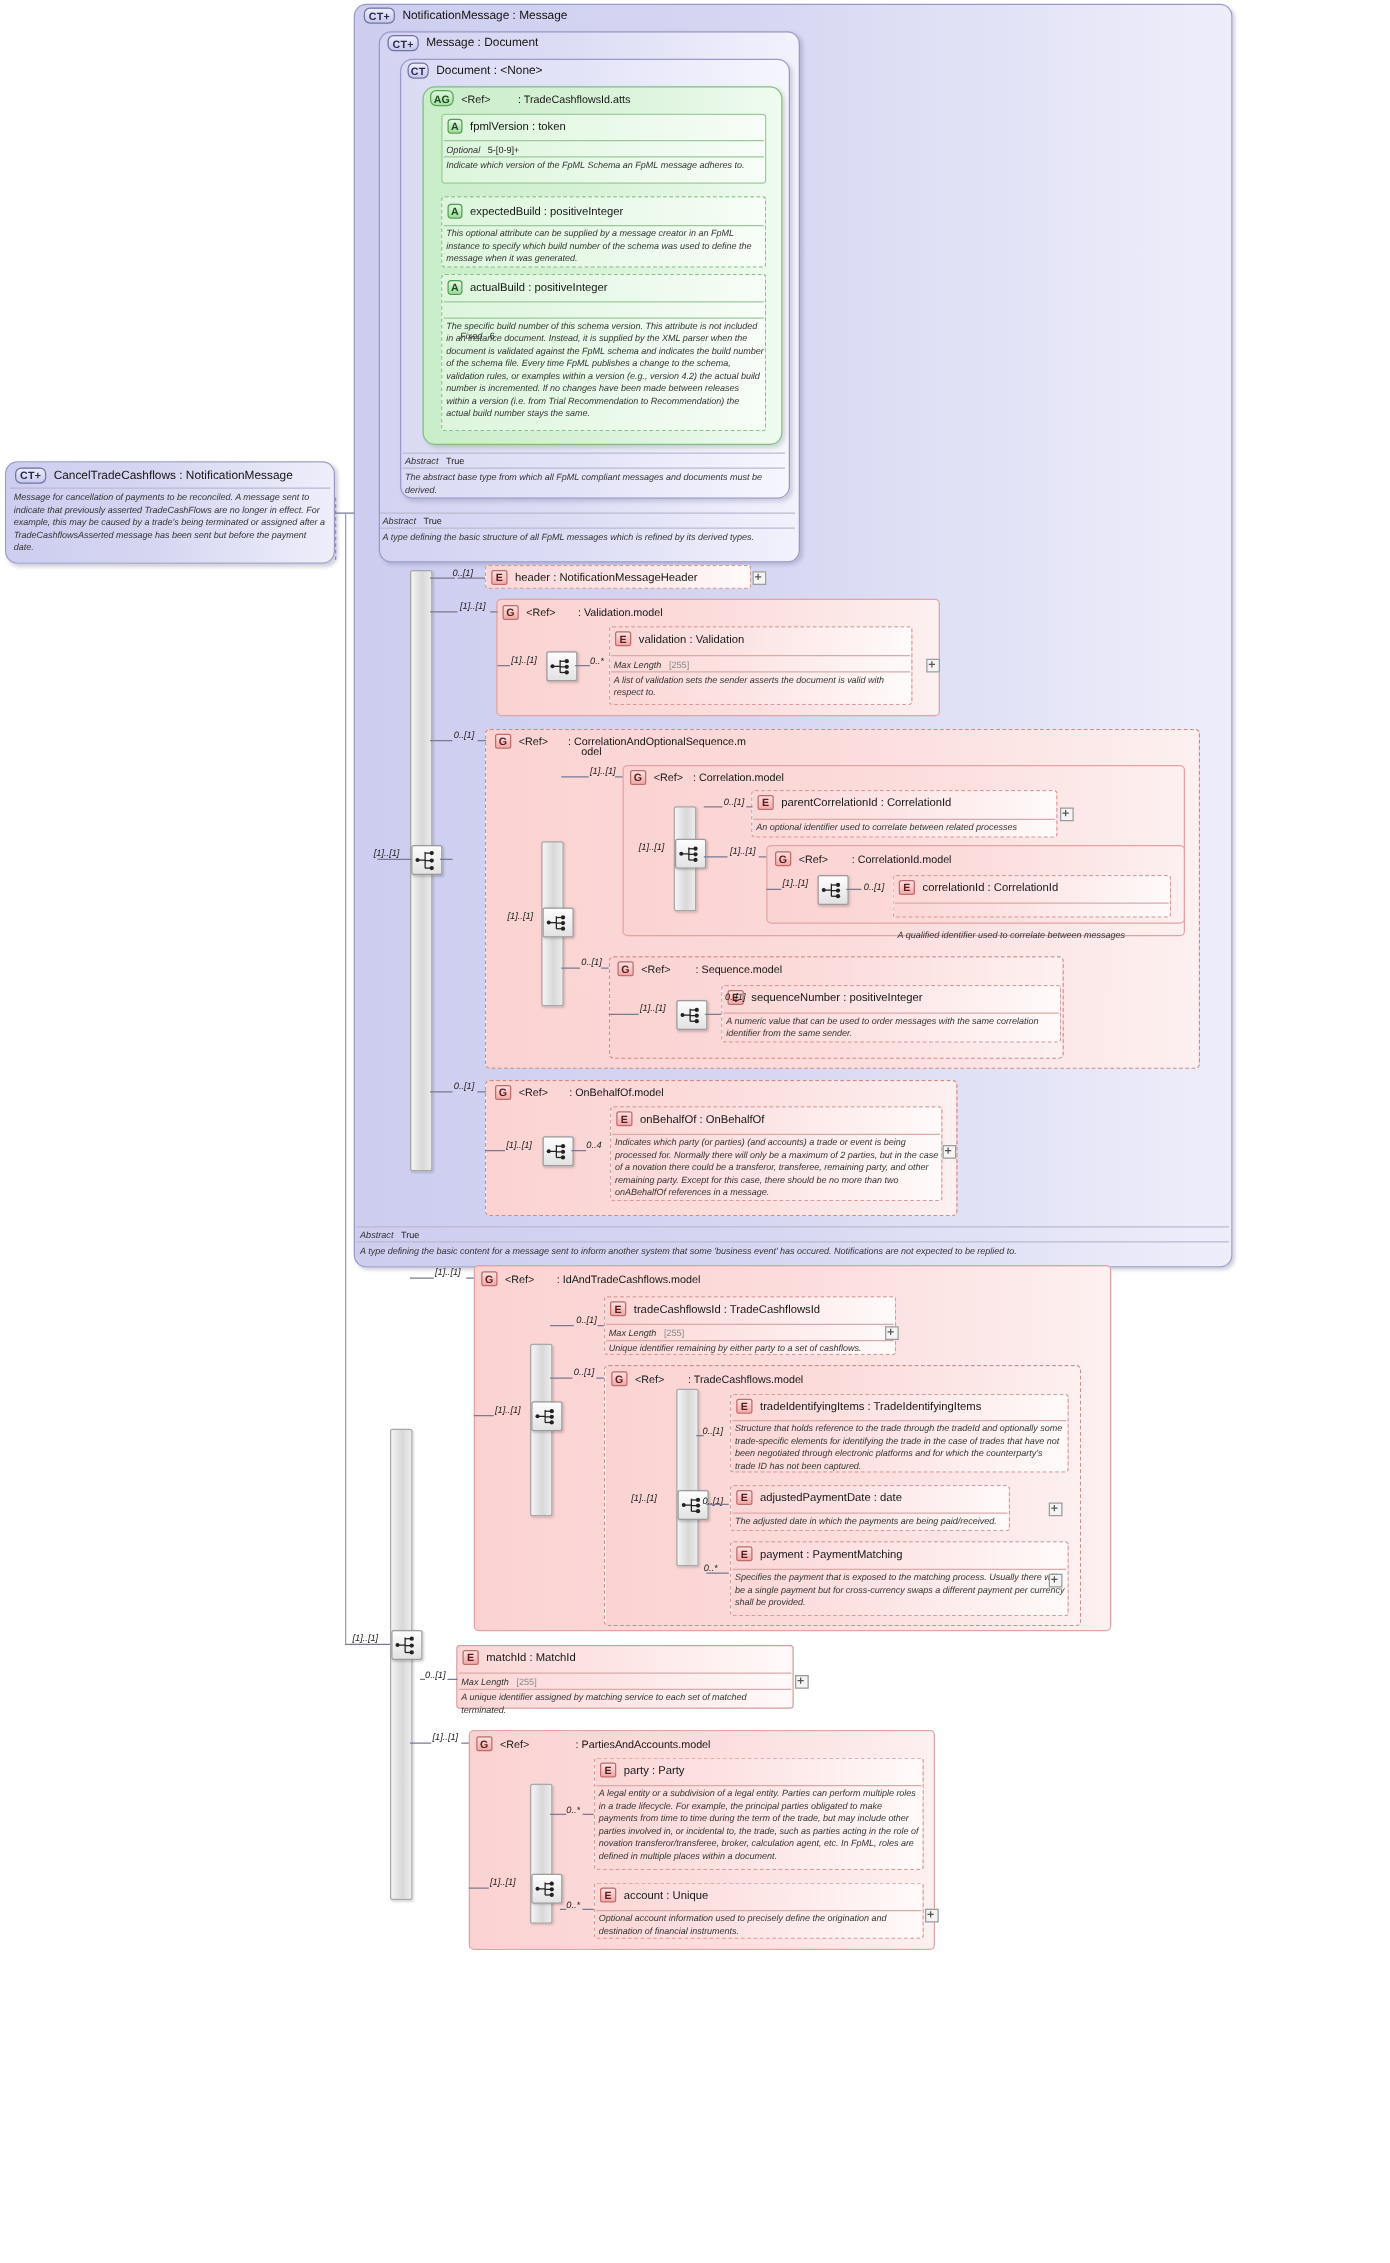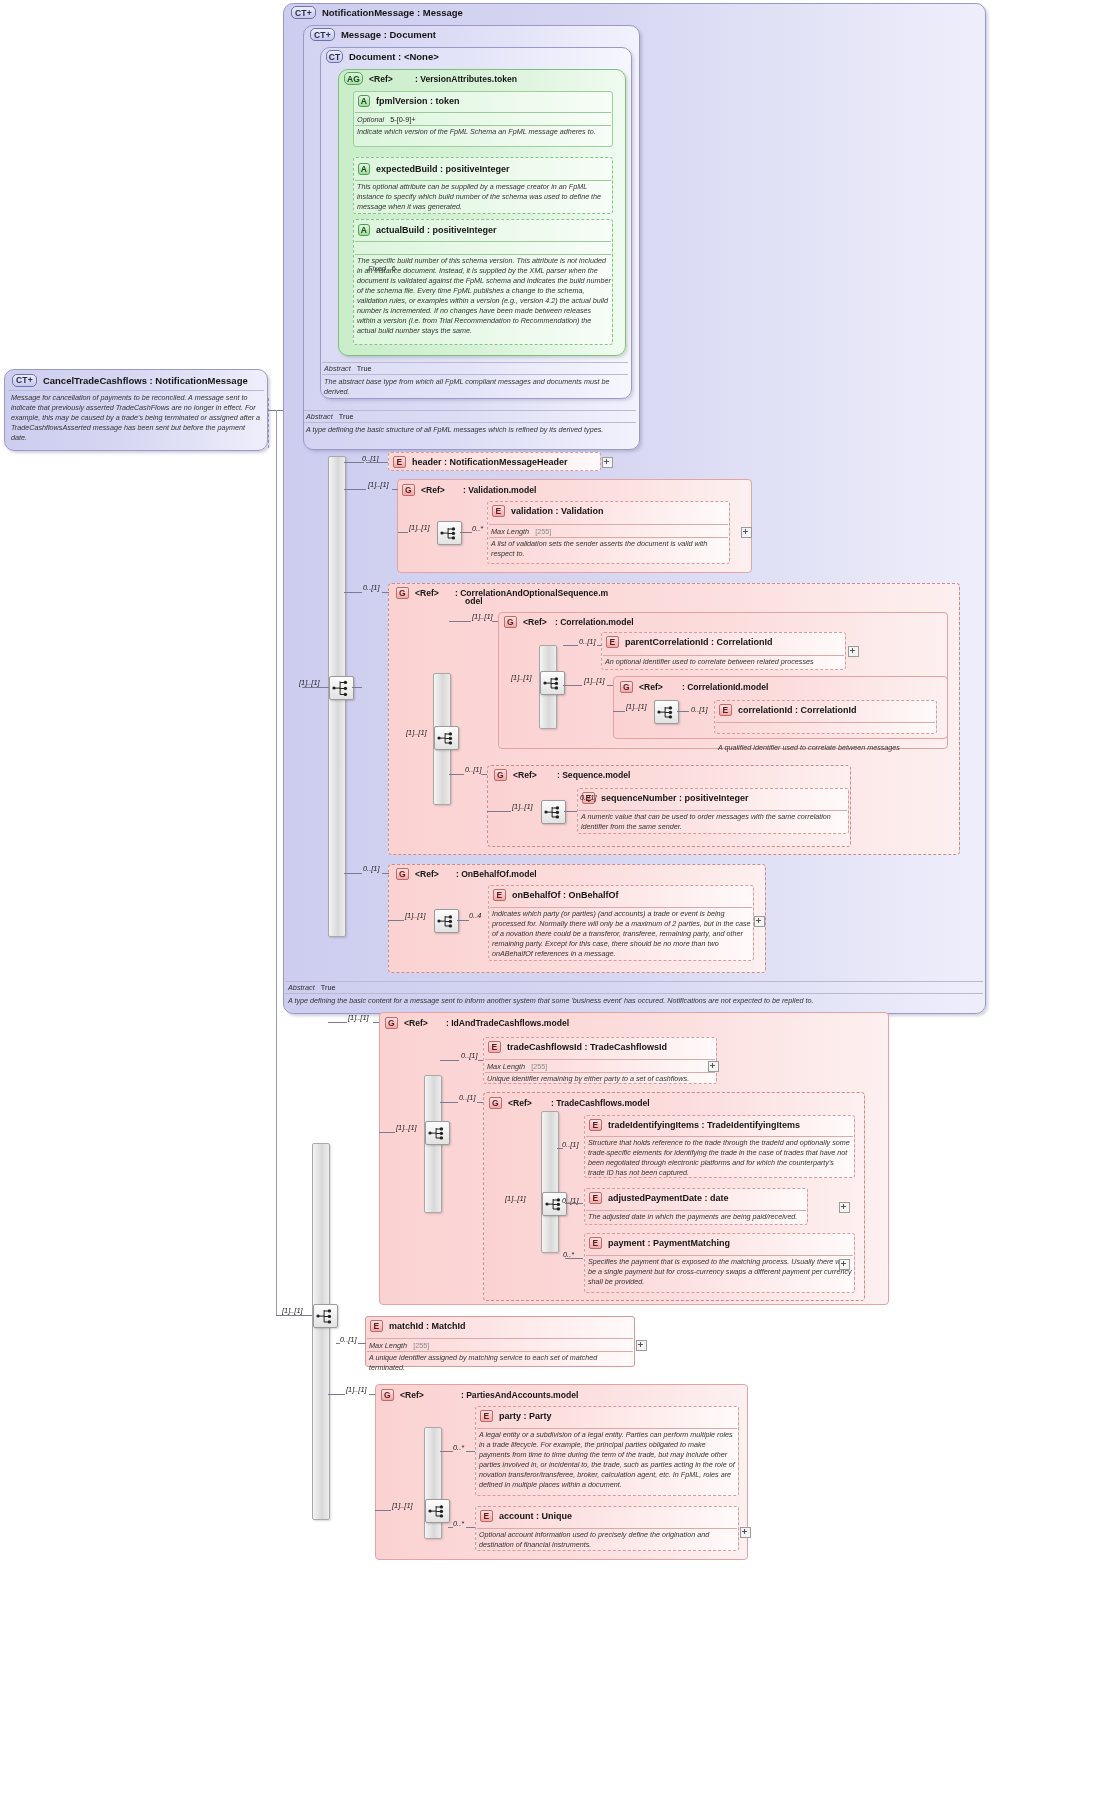--- a/index.html
+++ b/index.html
@@ -65,21 +65,21 @@
   .tag.ctn{background:linear-gradient(#ecedfa,#c7c9ea);border:1px solid #6f72a8;color:#27294f;
            height:13px;width:17px;border-radius:5px;}
   .tag.agt{background:linear-gradient(#ddf6dd,#a9dfa9);border:1px solid #58a558;color:#1d4a1d;
            height:13px;width:19px;border-radius:5px;}
   .tag.at{background:linear-gradient(#e4f8e4,#9fd99f);border:1px solid #4f9d4f;color:#1d4a1d;
           height:12px;width:12px;border-radius:3px;}
   .tag.gt{background:linear-gradient(#fce2e2,#f0a9a9);border:1px solid #c06a6a;color:#5a1c1c;
           height:12px;width:13px;border-radius:2px;}
   .tag.et{background:linear-gradient(#fce2e2,#f0a9a9);border:1px solid #c06a6a;color:#5a1c1c;
           height:12px;width:13px;border-radius:2px;}
-  .tname{font-size:9.5px;font-weight:bold;color:#151515;}
+  .tname{font-size:9.5px;font-weight:normal;color:#151515;}
   .tname.sm{font-size:8.6px;}
   .tname.md{font-size:9px;}
 
   
   .facet{position:absolute;font-size:7.3px;color:#333;white-space:nowrap;}
   .facet i{font-style:italic;}
   .facetval{color:#8a8a8a;margin-left:6px;}
   .facetval.dark{color:#222;}
   .desc{position:absolute;font-style:italic;font-size:7.2px;color:#333;line-height:1.38;}
   .hr{position:absolute;height:0;border-top:1px solid #b9b9cf;}
@@ -143,21 +143,21 @@
   <div class="box ct3" style="left:320px;top:47px;width:312px;height:352px;"></div>
   <div class="ttl" style="left:326px;top:49px;height:15px;">
     <span class="tag ctn">CT</span>
     <span class="tname">Document : &lt;None&gt;</span>
   </div>
 
   <div class="box ag" style="left:338px;top:69px;width:288px;height:287px;"></div>
   <div class="ttl" style="left:344px;top:71px;height:15px;">
     <span class="tag agt">AG</span>
     <span class="tname sm">&lt;Ref&gt;</span>
-    <span class="tname sm" style="margin-left:22px;">: VersionAttributes.token</span>
+    <span class="tname sm" style="margin-left:22px;">: TradeCashflowsId.atts</span>
   </div>
 
   <div class="box attr solid" style="left:353px;top:91px;width:260px;height:56px;"></div>
   <div class="ttl" style="left:358px;top:94px;height:14px;">
     <span class="tag at">A</span>
     <span class="tname md">fpmlVersion : token</span>
   </div>
   <div class="hrg" style="left:355px;top:112px;width:256px;"></div>
   <div class="facet" style="left:357px;top:115px;">
     <i>Optional</i><span class="facetval dark">5-[0-9]+</span>

